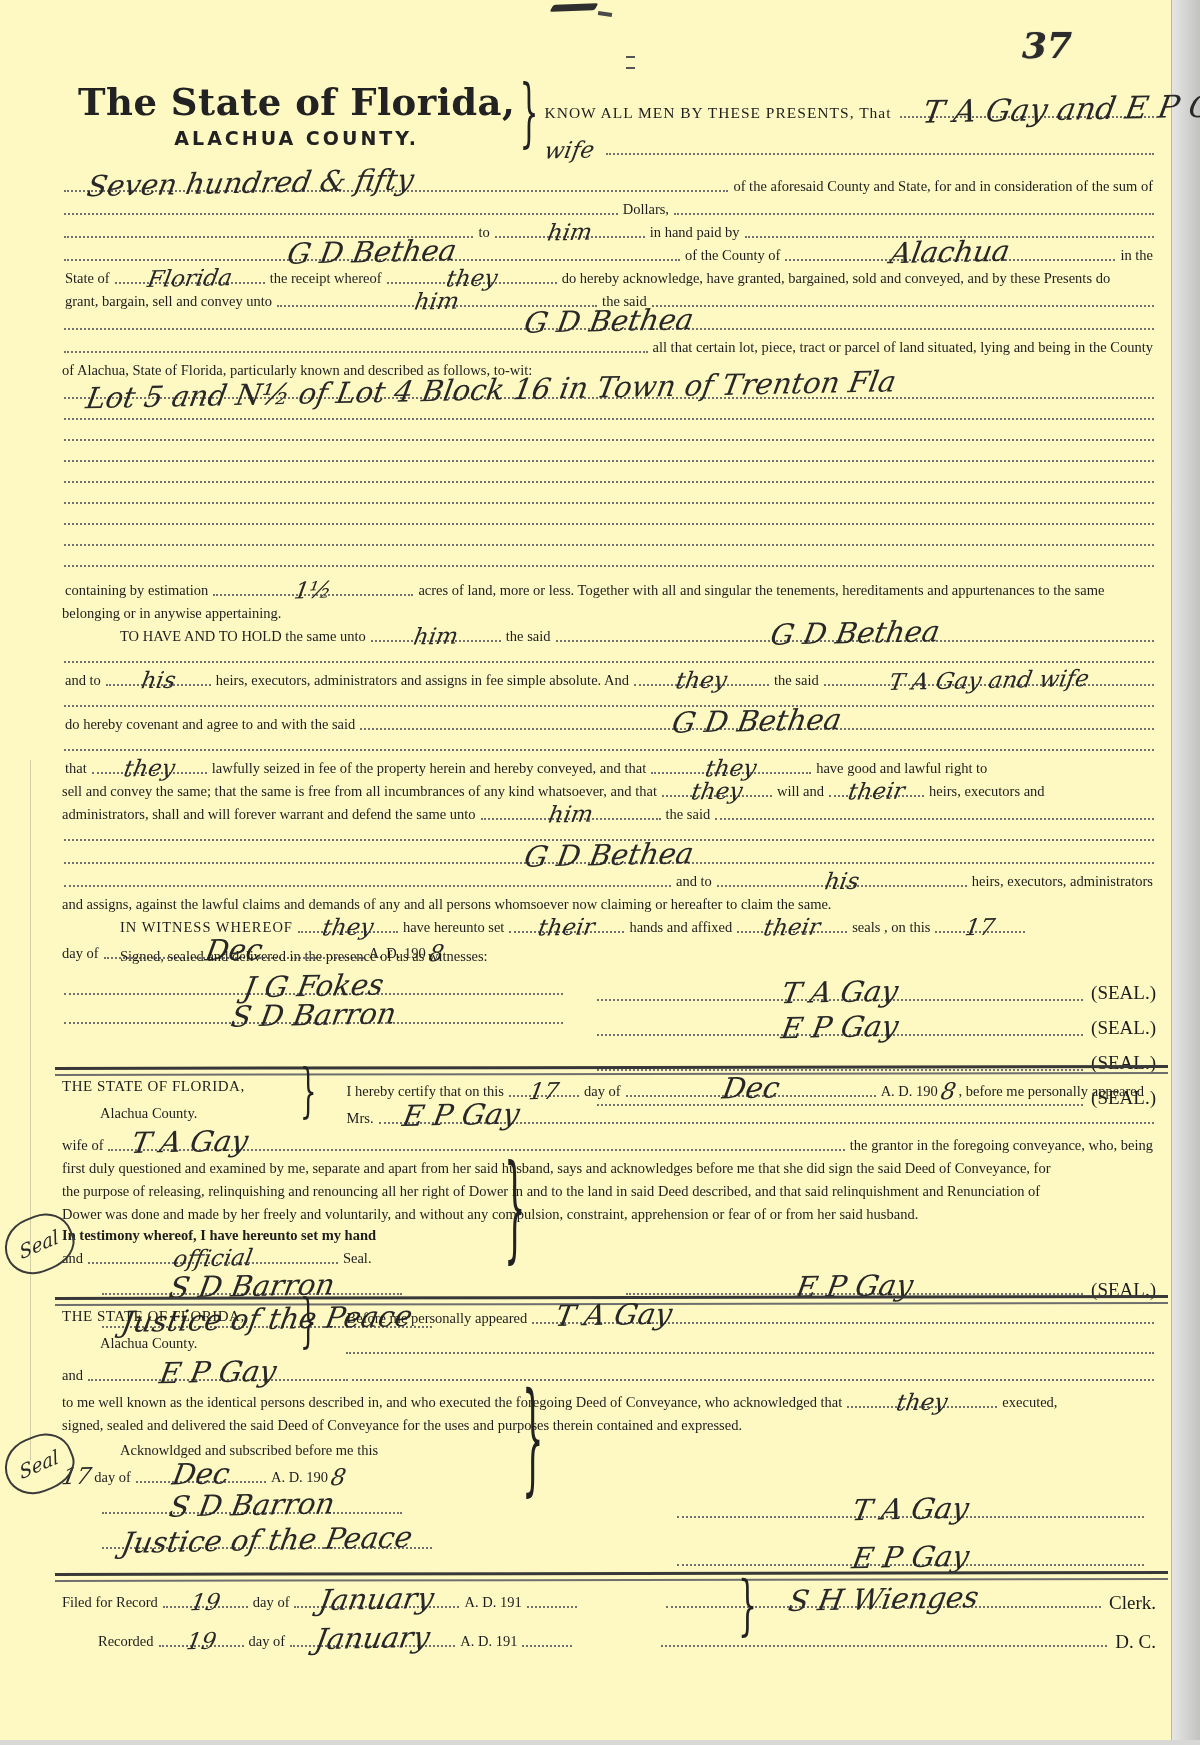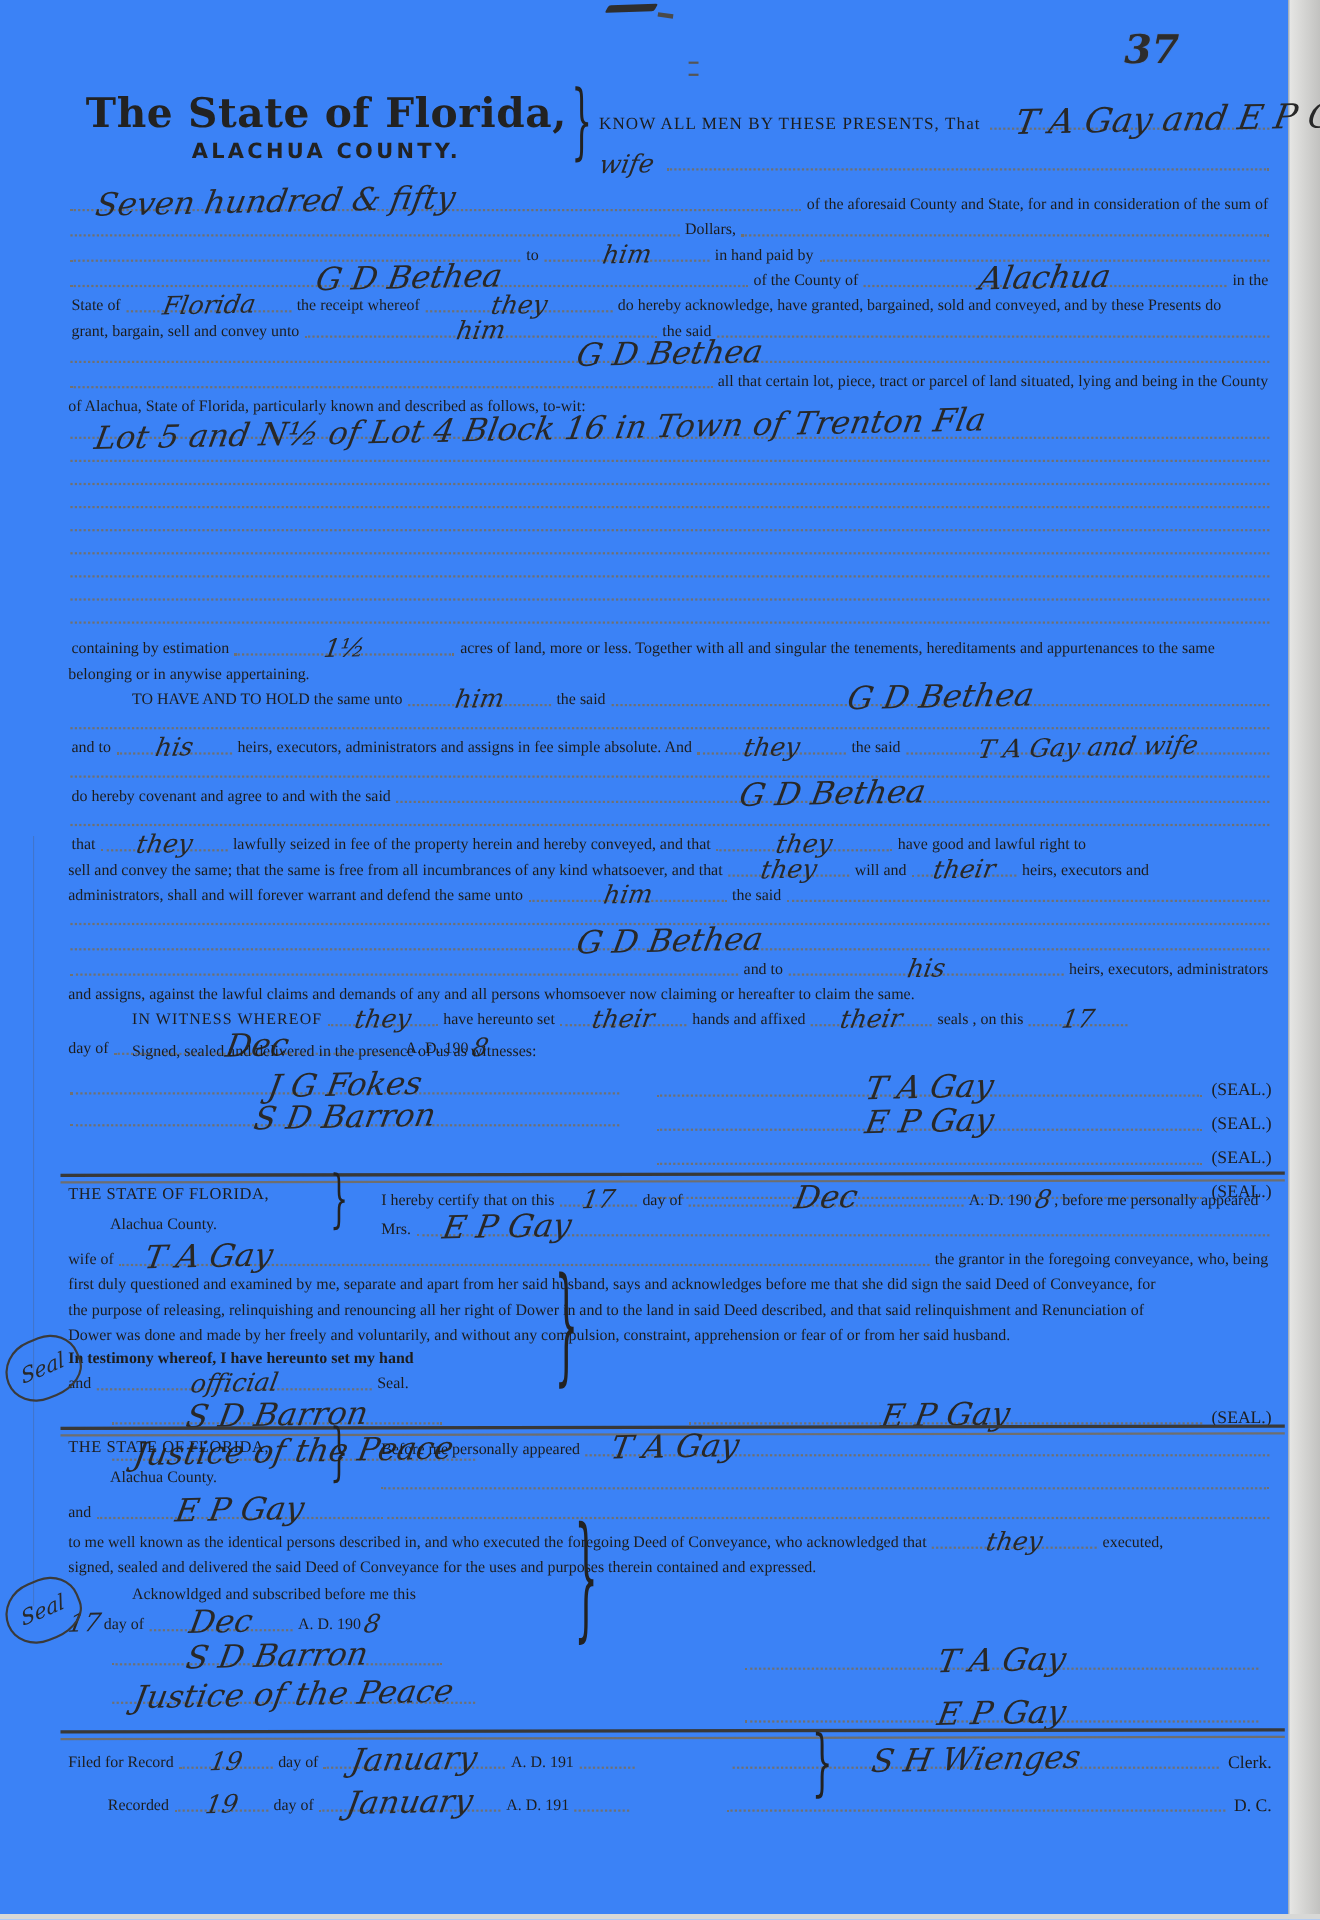--- a/index.html
+++ b/index.html
@@ -1,16 +1,16 @@
 <!DOCTYPE html>
 <html><head>
 <meta charset="utf-8">
 <style>
   html,body{margin:0;padding:0;background:#ffffff;}
-  .page{position:relative;width:1200px;height:1745px;background:#3b82f6;overflow:hidden;
+  .page{position:relative;width:1200px;height:1745px;background:#fef9c3;overflow:hidden;
         font-family:"Liberation Serif",serif;color:#1d1d1d;}
   
   .scan-right{position:absolute;top:0;right:0;width:28px;height:100%;
       background:linear-gradient(to right,#e6e6e4,#c2c2c0);border-left:1px solid #b5b5b3;}
   .scan-bottom{position:absolute;bottom:0;left:0;width:100%;height:5px;background:#d8d8d6;}
   .scan-mark1{position:absolute;top:4px;left:552px;width:44px;height:7px;background:#2e2e2e;transform:skewX(-30deg) rotate(-2deg);border-radius:2px;}
   .scan-mark2{position:absolute;top:12px;left:598px;width:14px;height:4px;background:#4a4a4a;transform:rotate(8deg);}
   .scan-mark3{position:absolute;top:56px;left:626px;width:9px;height:9px;border-top:2px solid #555;border-bottom:2px solid #555;}
   .scan-line-left{position:absolute;top:760px;left:30px;width:1px;height:700px;background:rgba(80,80,80,.25);}
   .page-num{position:absolute;top:24px;left:1022px;font-family:"DejaVu Serif",serif;font-weight:bold;
@@ -56,21 +56,21 @@
       width:66px;height:52px;display:flex;align-items:center;justify-content:center;transform:rotate(-22deg);
       background:transparent;}
   .seal-scribble .hw{font-size:19px;}
   .tall-brace{position:absolute;font-family:"DejaVu Serif",serif;color:#222;}
 
   .sig-grid{display:flex;margin-top:8px;}
   .sig-left{flex:0 0 46%;padding-right:30px;}
   .sig-right{flex:1;}
   .sig-row{display:flex;align-items:flex-end;margin-top:9px;min-height:16px;font-size:14.5px;}
   .sig-row .fill{margin-bottom:3px;}
-  .seal-lbl{white-space:nowrap;padding-left:6px;font-size:16px;}
+  .seal-lbl{white-space:nowrap;padding-left:6px;font-size:19px;}
 
   .n2-sigcol{position:absolute;left:56%;right:10px;top:188px;}
 </style>
 </head>
 <body>
 
 <div class="page">
 
   <div class="scan-right"></div>
   <div class="scan-bottom"></div>

